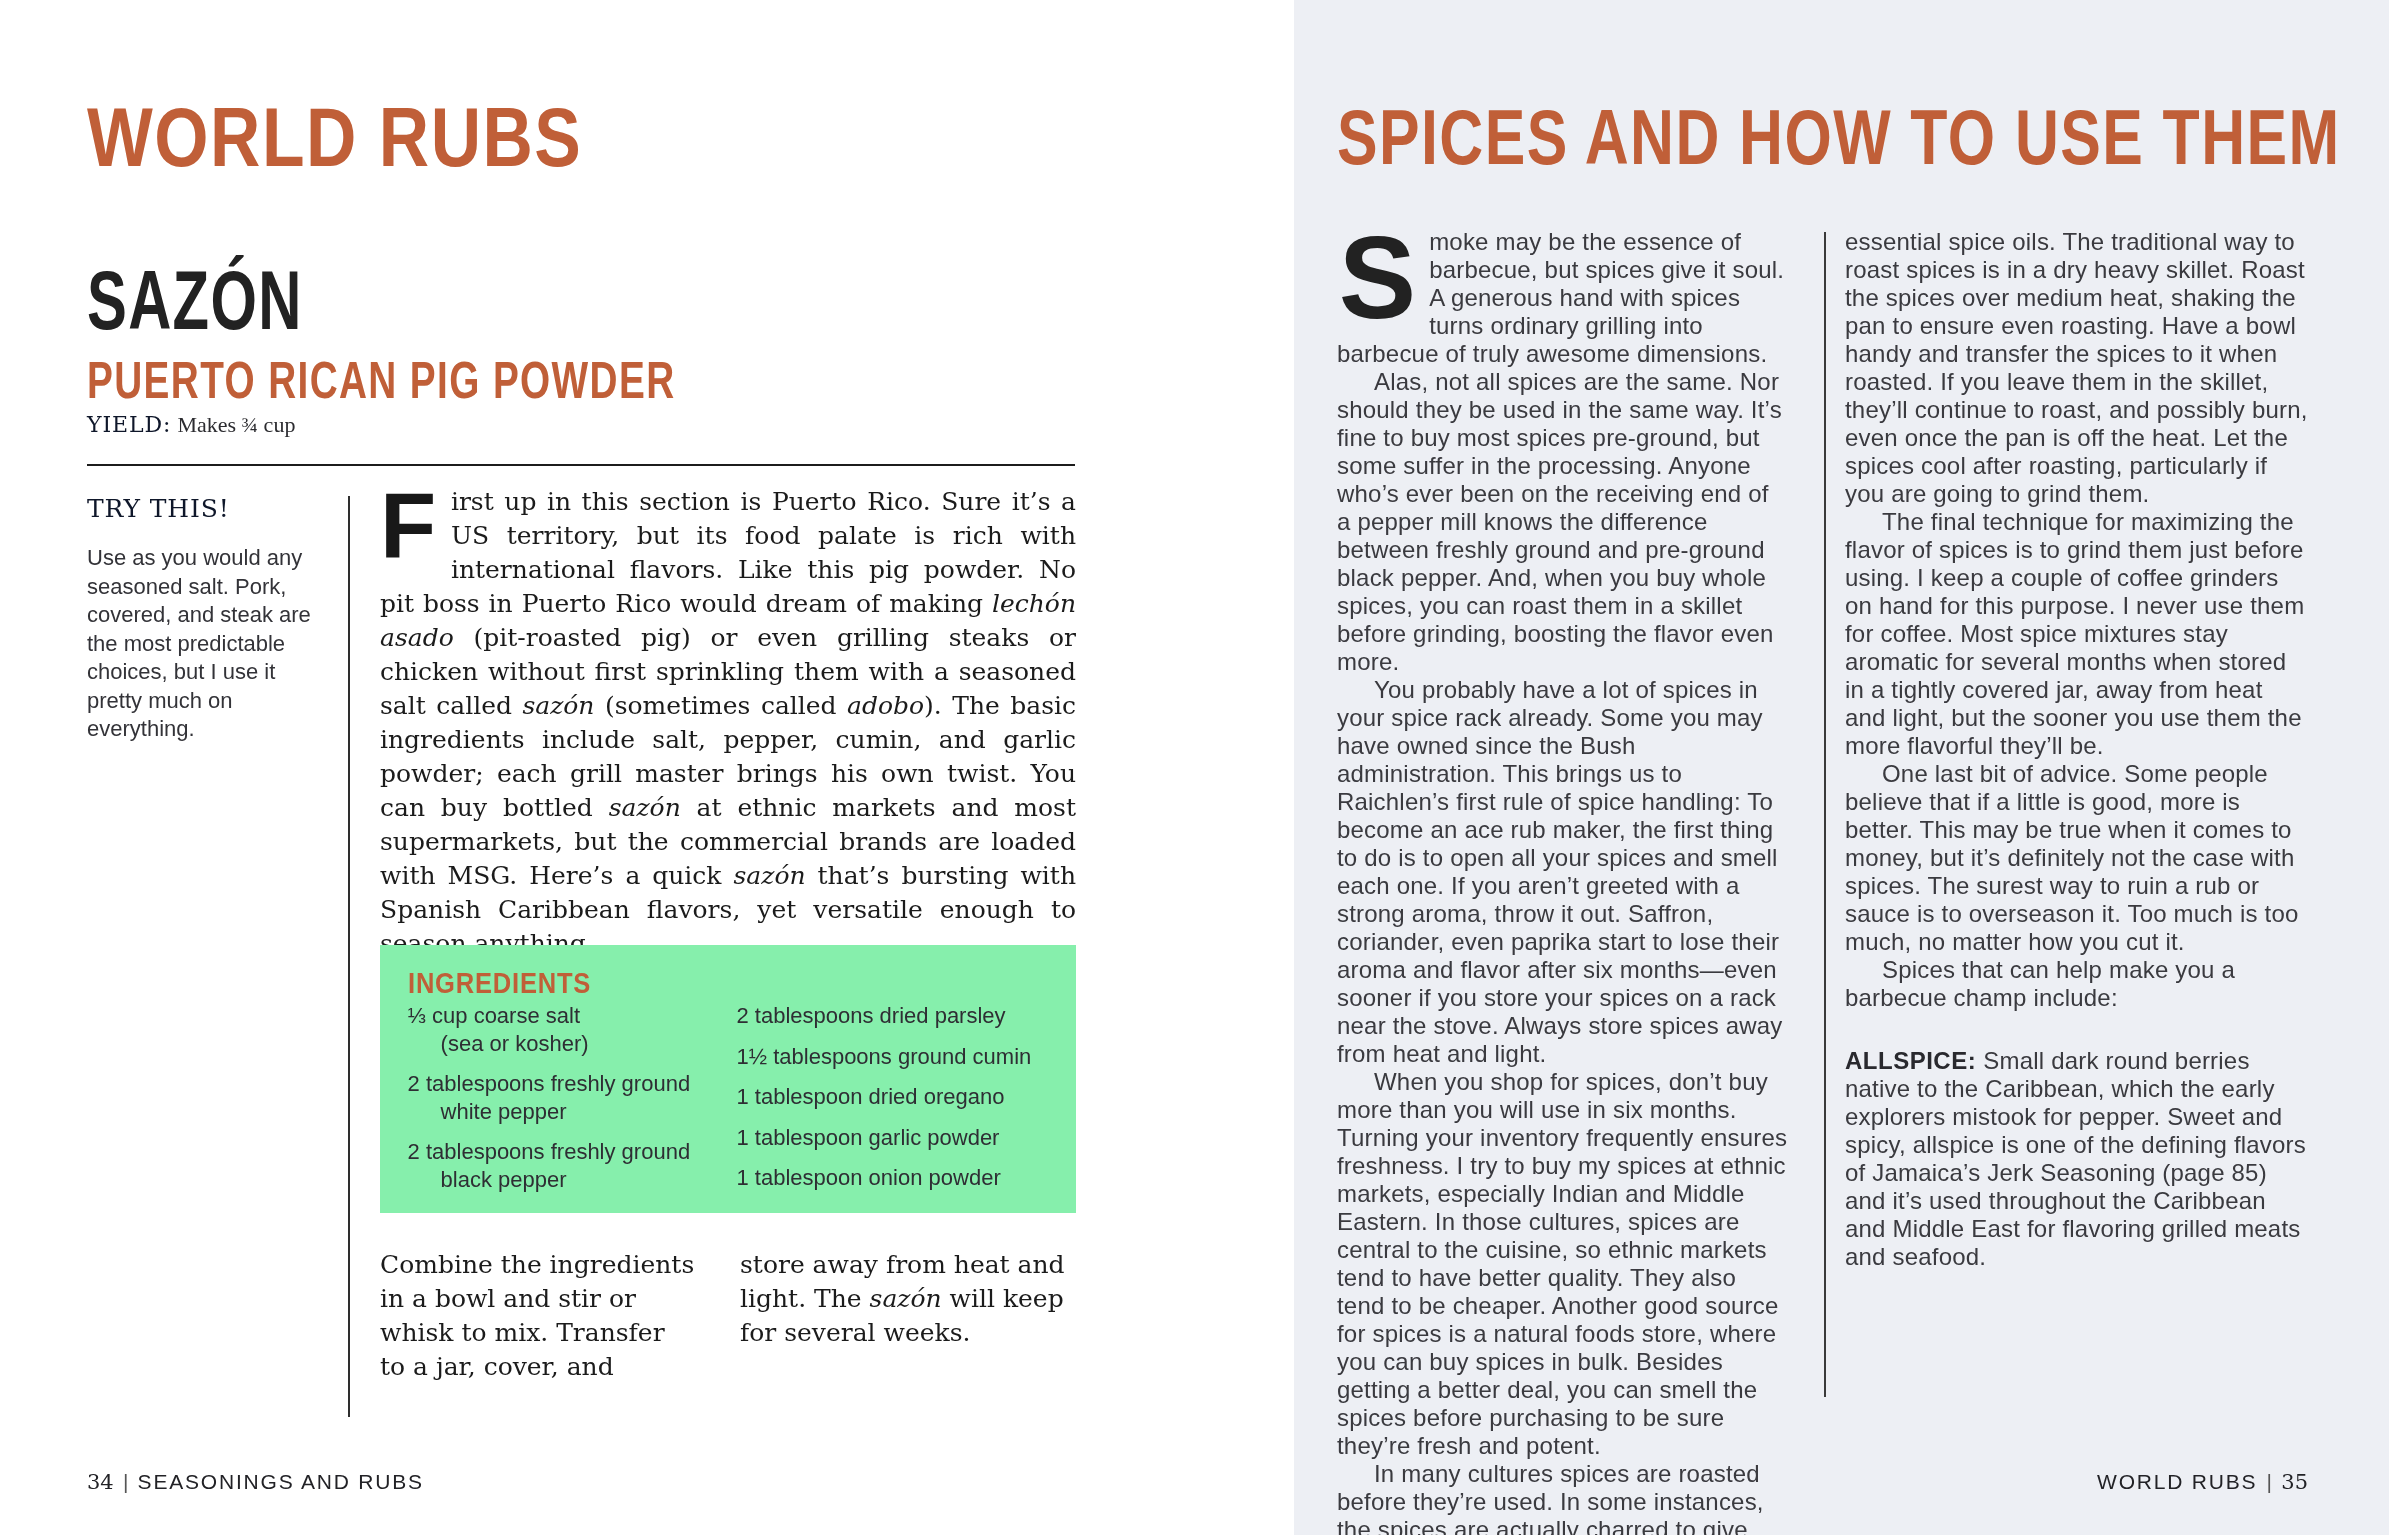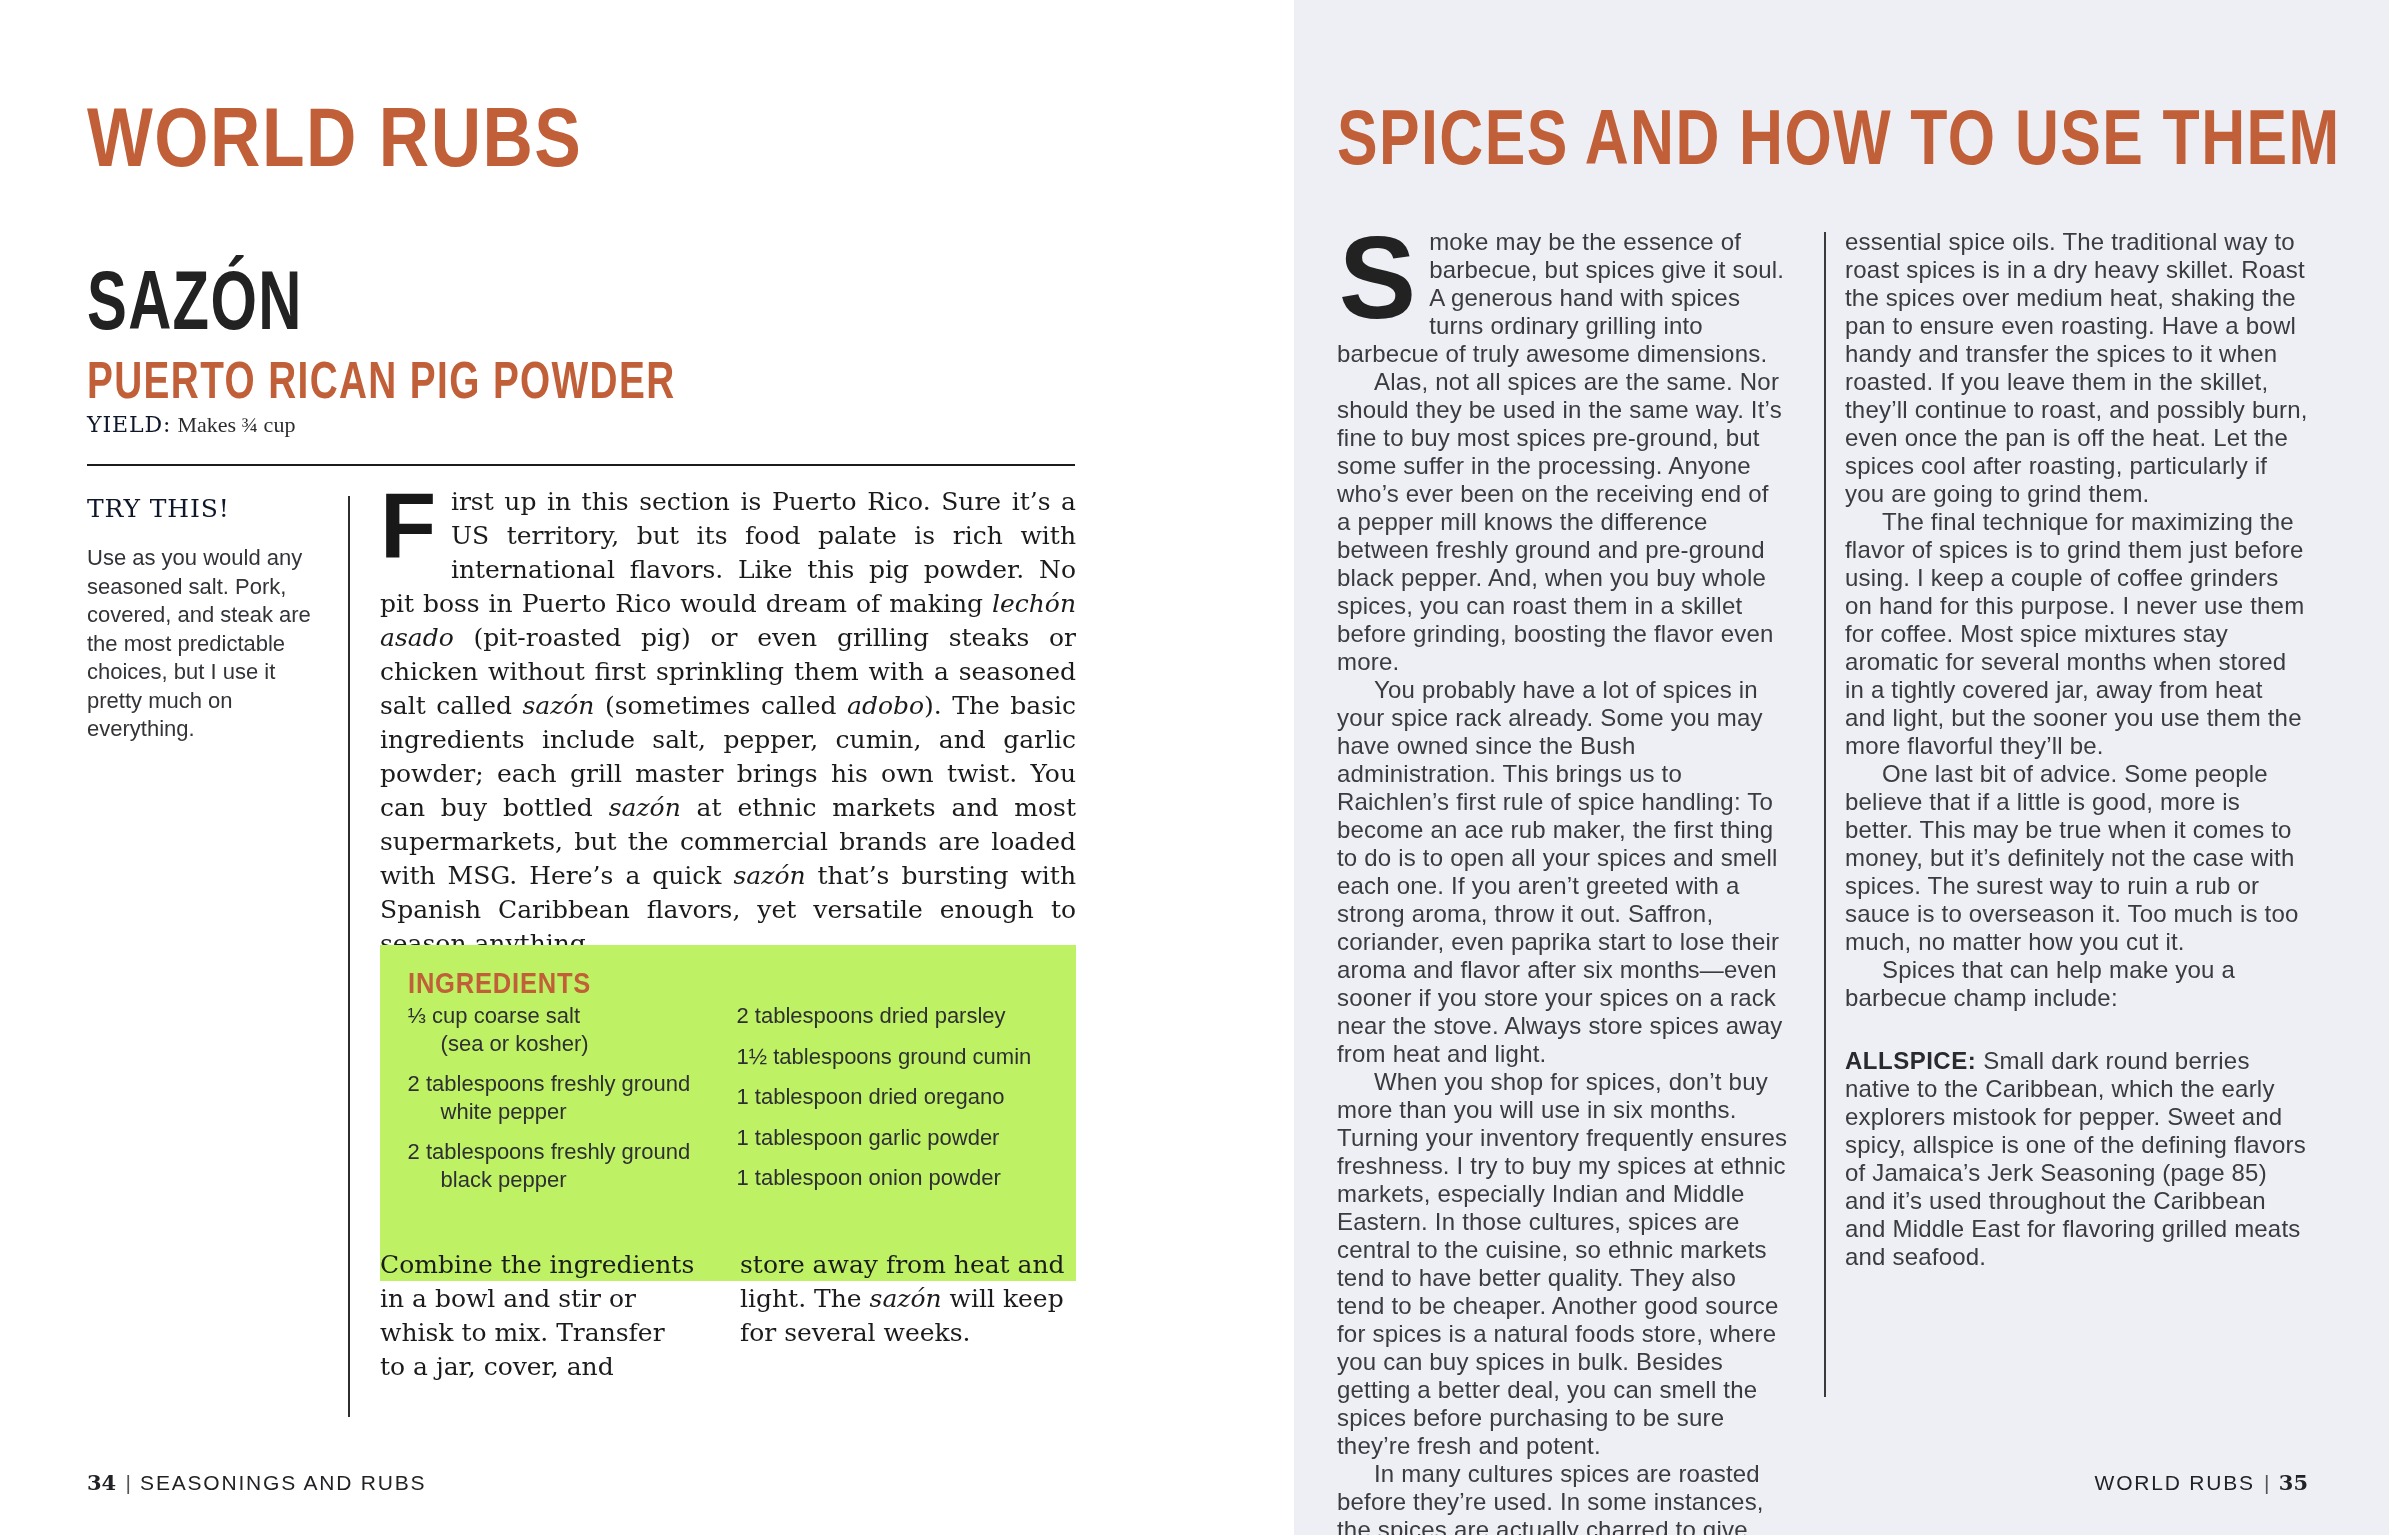--- a/index.html
+++ b/index.html
@@ -26,21 +26,21 @@
   
   .trythis-h{font-size:25px;letter-spacing:0.9px}
   .sidebar-text{font-size:22px;line-height:28.5px;color:#333338;width:241px}
 
   
   .serif-col{width:696px;font-family:"DejaVu Serif",serif;font-size:25px;line-height:34px;color:#1b1b1b;text-align:justify}
   .serif-col .dropcap{float:left;font-family:"Liberation Sans",sans-serif;font-weight:700;font-size:92px;line-height:70px;margin:4.6px 14.7px 0 0;color:#181818}
   .serif-col em{font-style:italic}
 
   
-  .ing-box{background:#bef264;width:696px;height:336px;padding:24px 27.6px}
+  .ing-box{background:#86efac;width:696px;height:268px;padding:24px 27.6px}
   .ing-cols{display:flex;margin-top:4px}
   .ing-col1{width:329px}
   .ing-col2{width:312px}
   .ing-item{font-size:22px;line-height:27.6px;color:#2e2e33;margin-bottom:13px}
   .ing-item .cont{padding-left:33px}
 
   
   .instr{font-family:"DejaVu Serif",serif;font-size:25px;line-height:34px;color:#1b1b1b}
   .instr em{font-style:italic}
   .instr-c1{width:317px}
@@ -51,21 +51,21 @@
   .sans-col{font-size:24px;line-height:28px;color:#3a3a3f;letter-spacing:0.2px}
   .sans-col p.indent{text-indent:37px}
   .sans-col p.gap{margin-top:35px}
   .sans-col .dropcap{float:left;font-weight:700;font-size:116px;line-height:86px;margin:7.4px 13px 0 1.8px;color:#222222;letter-spacing:0}
   .sans-col .lead{font-weight:700;color:#29292e;letter-spacing:0.5px}
   .col1{left:1337px;top:228px;width:452px}
   .col2{left:1845px;top:228px;width:464px}
 
   
   .footer{font-size:21px;color:#222226}
-  .footer .pageno{font-family:"DejaVu Serif",serif;font-weight:700}
+  .footer .pageno{font-family:"DejaVu Serif",serif;font-weight:400}
   .footer .sep{font-weight:400;color:#555;padding:0 9.2px}
   .footer .sect{letter-spacing:1.8px}
 </style>
 </head>
 <body>
 
 <div class="abs right-bg"></div>
 
 <div>
 

